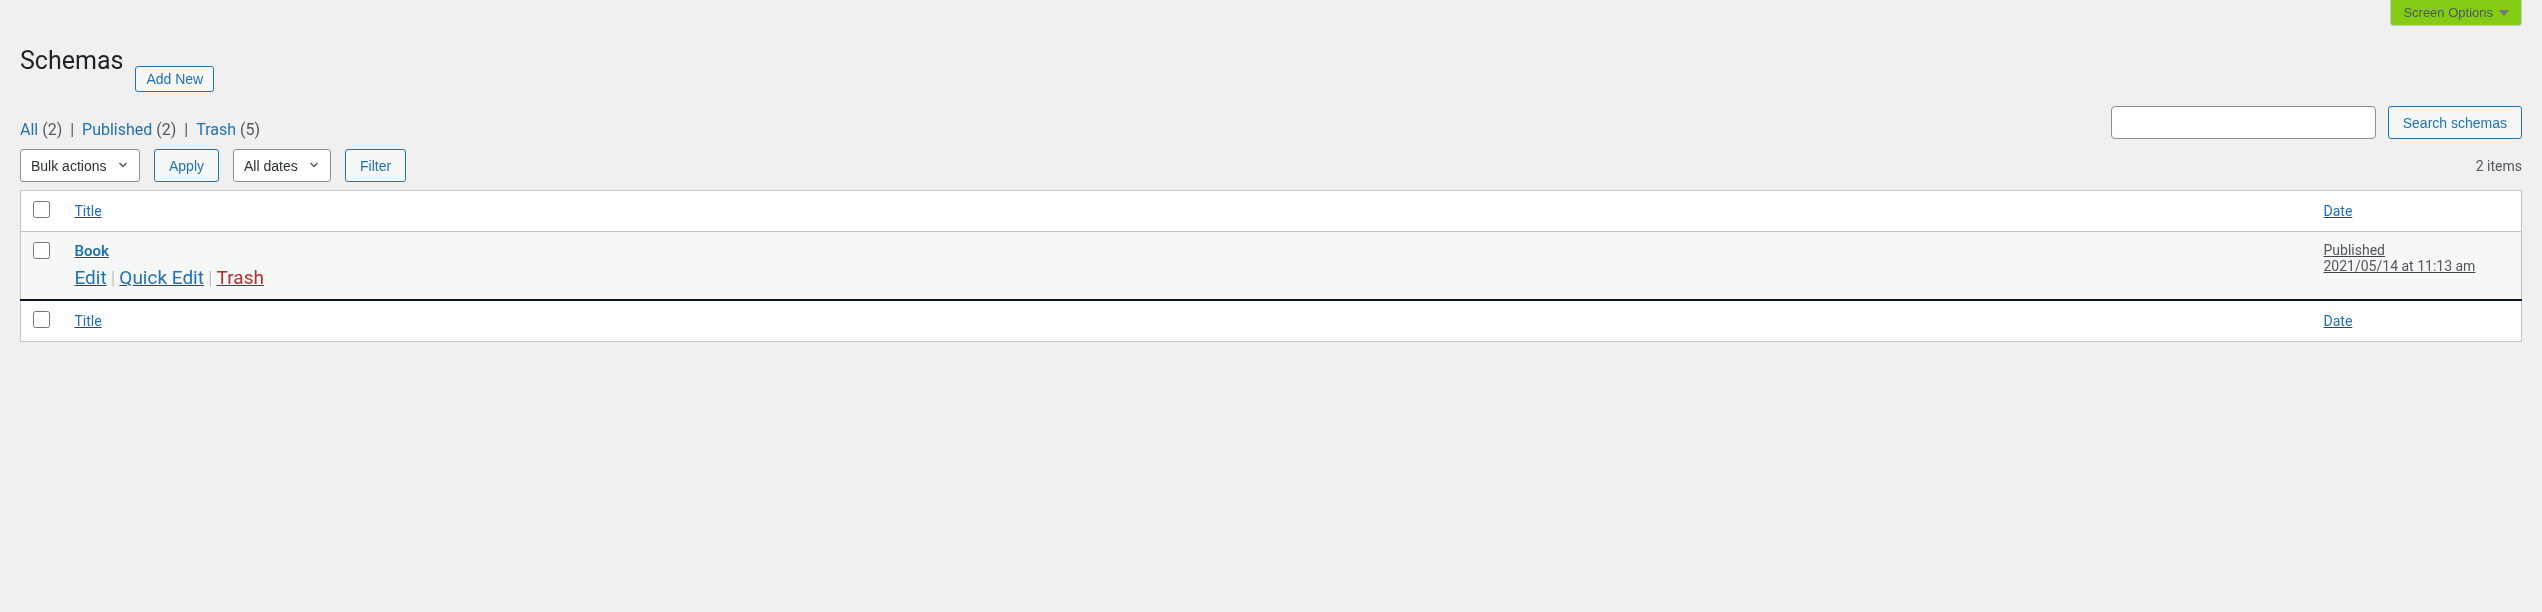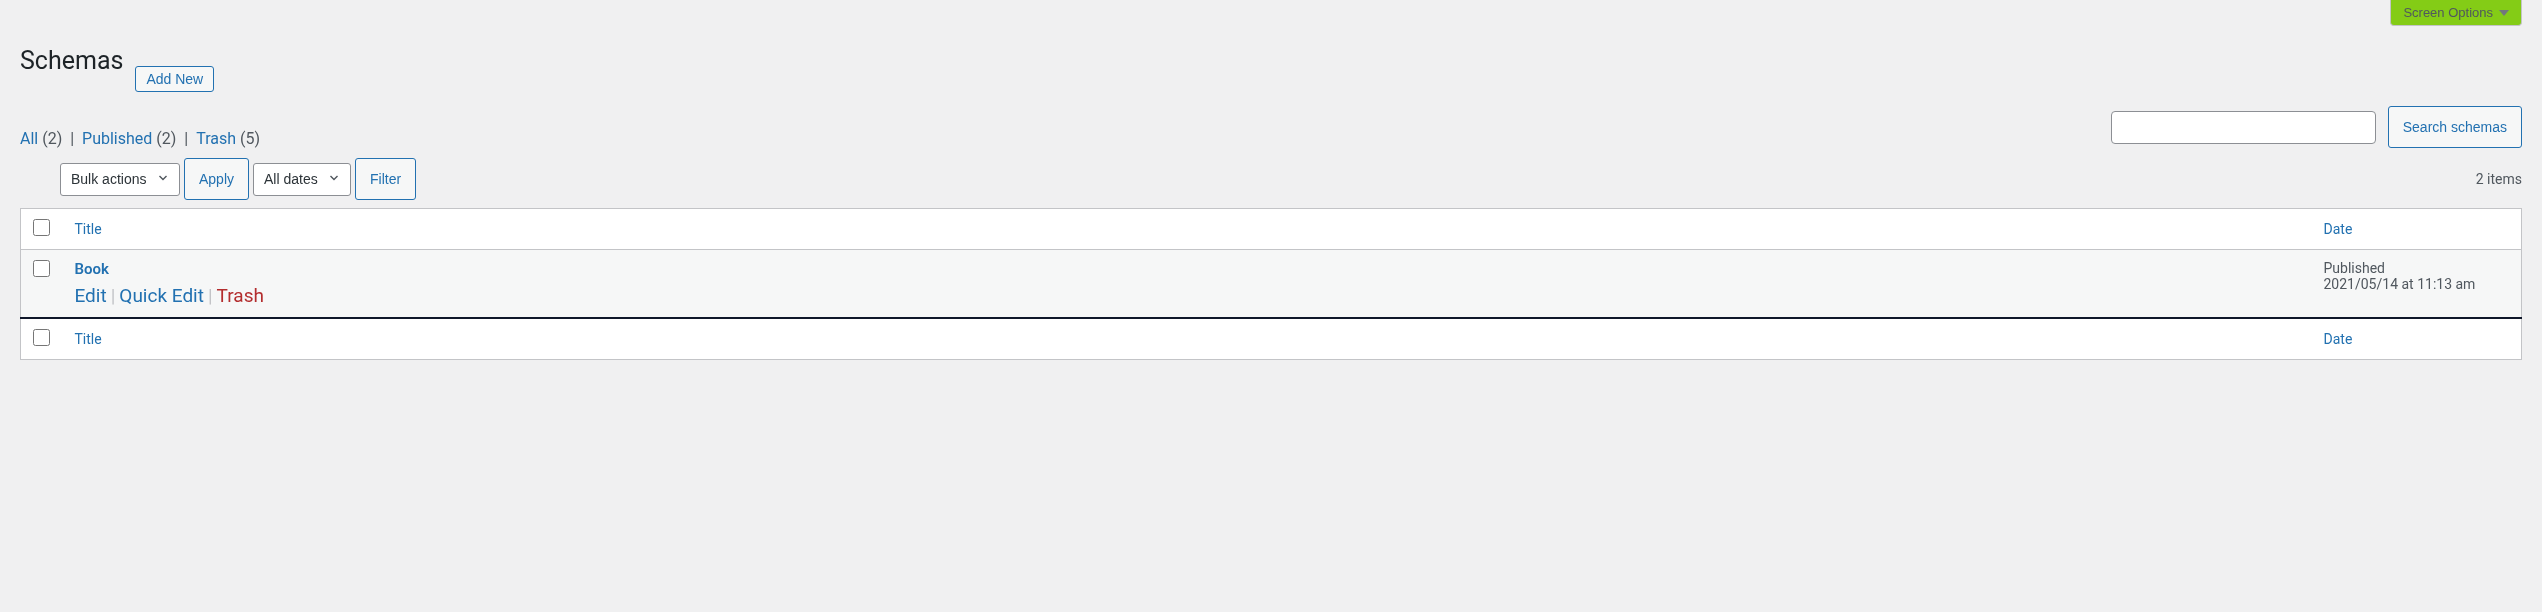--- a/index.html
+++ b/index.html
@@ -104,32 +104,31 @@
       background: #fff;
     }
     .btn-secondary {
       border: 1px solid #2271b1;
       color: #2271b1;
       background: #f6f7f7;
       padding: 5px 14px;
       border-radius: 3px;
       font-size: 14px;
       cursor: pointer;
-      height: 42px;
+      height: 33px;
     }
     .nav-row {
       display: flex;
       justify-content: space-between;
       align-items: center;
     }
     .controls-row {
       display: flex;
       align-items: center;
-      gap: 4px;
-      margin-left: 40px;
+      gap: 14px;
     }
     .select-wrap {
       position: relative;
       display: inline-block;
     }
     .select-wrap select {
       appearance: none;
       -webkit-appearance: none;
       background: #fff;
       border: 1px solid #8c8f94;
@@ -154,20 +153,21 @@
     .items-count {
       font-size: 14px;
       color: #50575e;
     }
     table.list-table {
       width: 100%;
       border-collapse: collapse;
       background: #fff;
       border: 1px solid #c3c4c7;
       margin-top: 8px;
+      text-decoration: underline;
     }
     table.list-table thead th,
     table.list-table tfoot th {
       text-align: left;
       padding: 10px 12px;
       font-weight: 400;
       font-size: 14px;
       border-bottom: 1px solid #c3c4c7;
     }
     table.list-table tfoot th {

